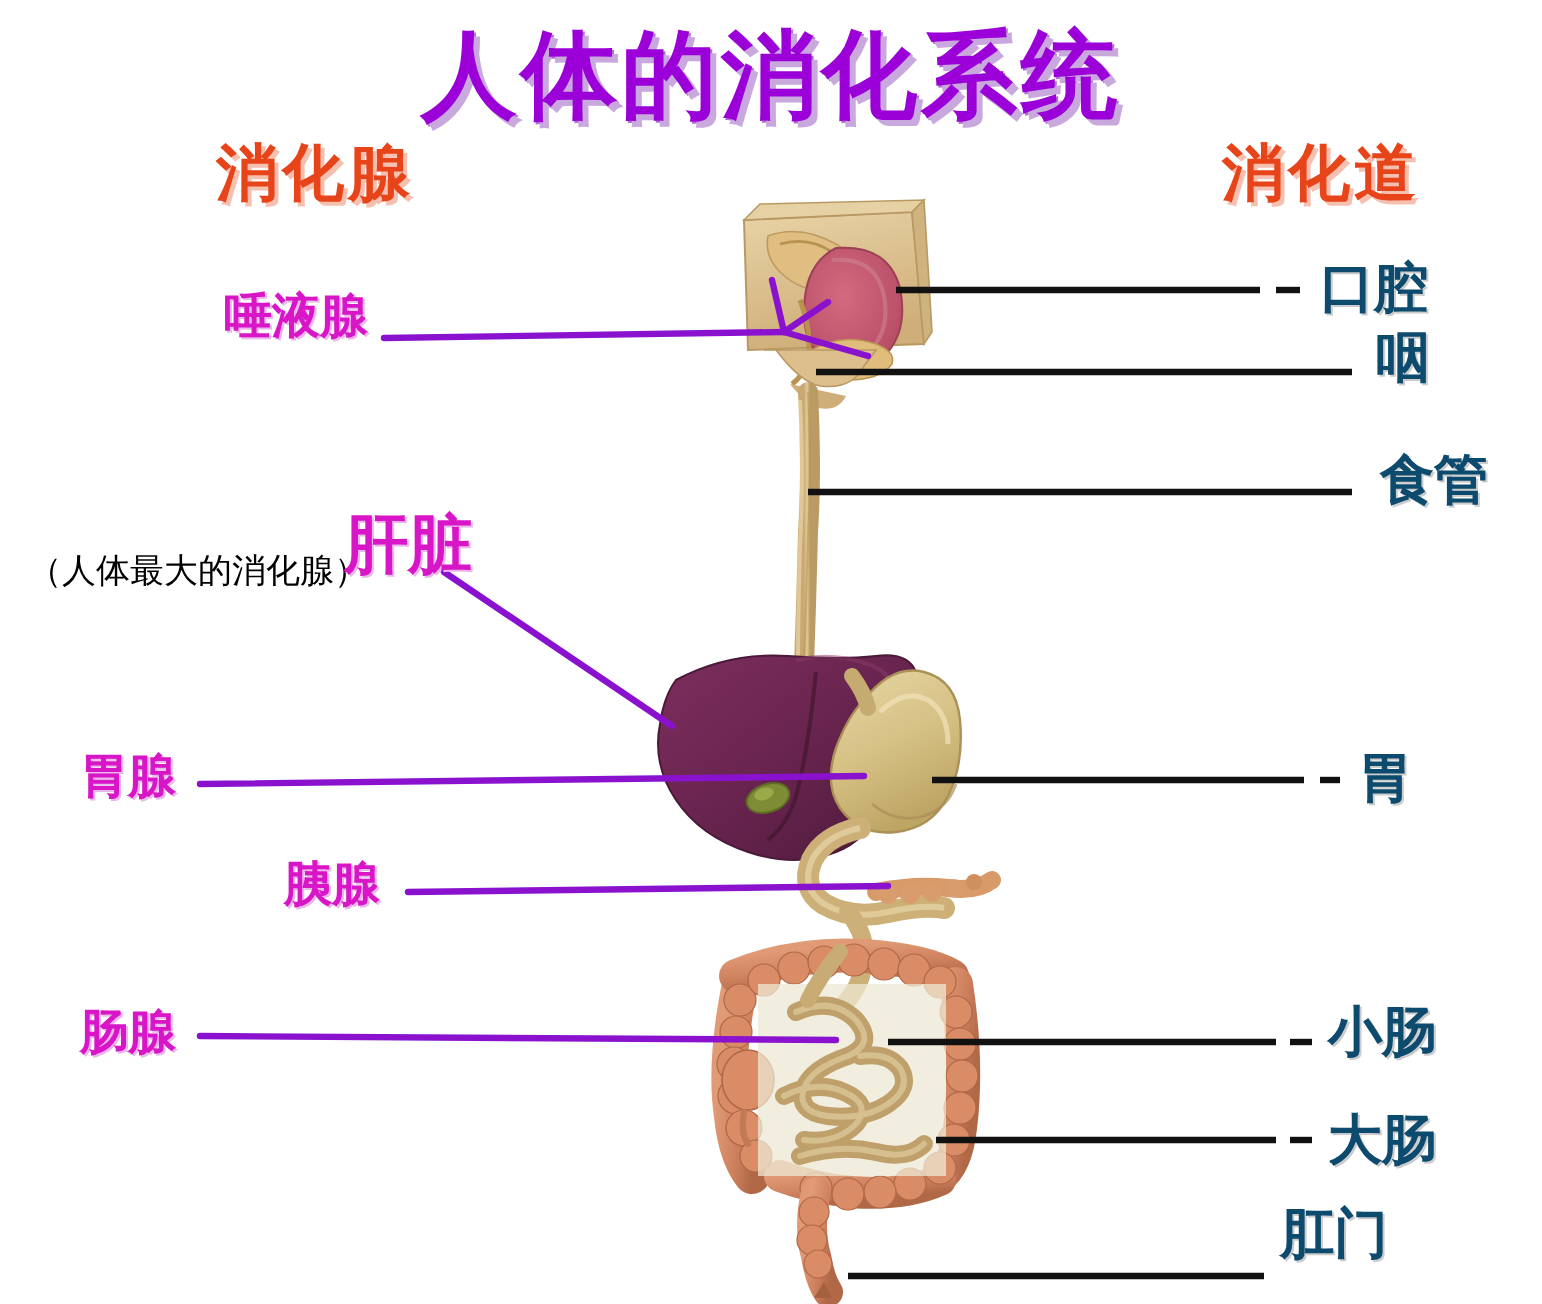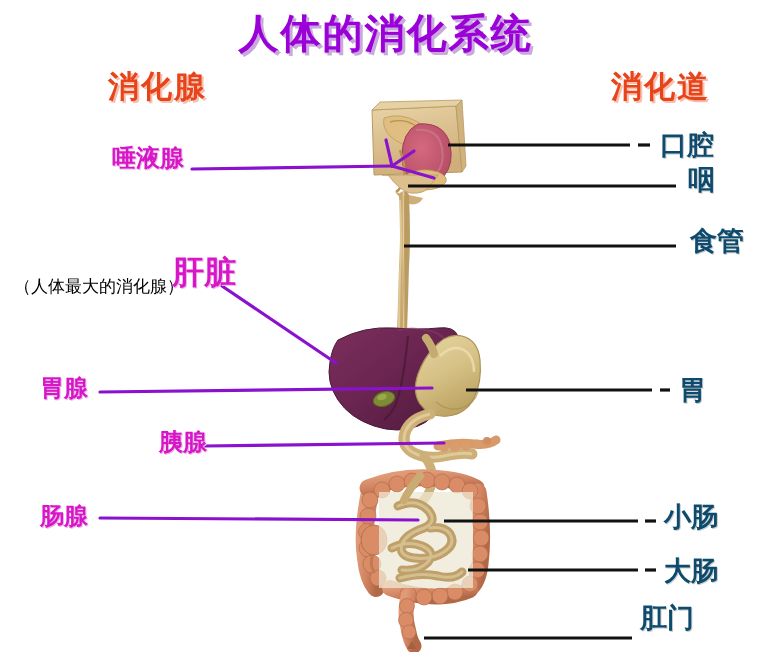--- a/index.html
+++ b/index.html
@@ -14,21 +14,21 @@
     font-family: "DejaVu Sans", "Liberation Sans", sans-serif;
   }
 
   #stage { position: absolute; inset: 0; }
 
   
   .title {
     position: absolute;
     left: 0; right: 0; top: 6px;
     text-align: center;
-    font-size: 40px;
+    font-size: 48px;
     font-weight: bold;
     color: #9a00d7;
     letter-spacing: 2px;
     text-shadow: 3px 3px 0 #c9a8de, 1px 1px 0 #b070cf;
     font-family: "DejaVu Sans", "Liberation Sans", sans-serif;
   }
   .side-heading {
     position: absolute;
     font-size: 31px;
     font-weight: bold;
@@ -61,21 +61,21 @@
   .label-note {
     color: #000000;
     font-size: 17px;
     font-weight: normal;
     text-shadow: none;
   }
   #lbl-saliva   { left: 112px; top: 146px; text-align: right; }
   #lbl-note     { left: 14px;  top: 278px; }
   #lbl-liver    { left: 172px; top: 256px; font-size: 32px; }
   #lbl-gastric  { left: 40px;  top: 376px; }
-  #lbl-pancreas { left: 142px; top: 430px; margin-left: 17px; }
+  #lbl-pancreas { left: 142px; top: 430px; }
 
   #lbl-mouth    { left: 660px; top: 131px; }
   #lbl-pharynx  { left: 688px; top: 166px; }
   #lbl-esoph    { left: 690px; top: 227px; }
   #lbl-stomach  { left: 679px; top: 376px; }
   #lbl-small    { left: 664px; top: 503px; }
   #lbl-large    { left: 664px; top: 557px; }
   #lbl-anus     { left: 640px; top: 604px; }
 
   

